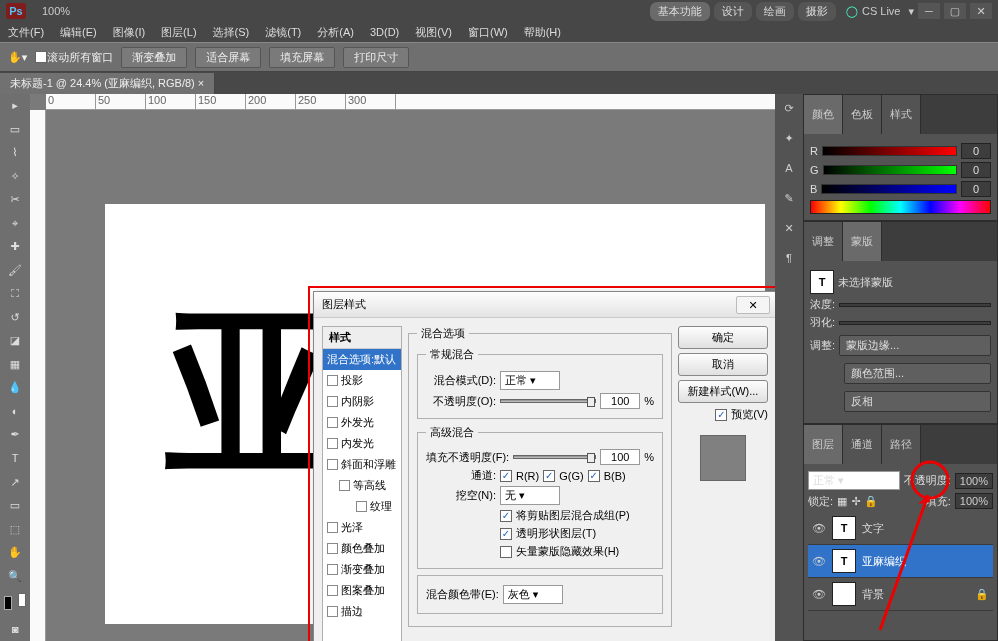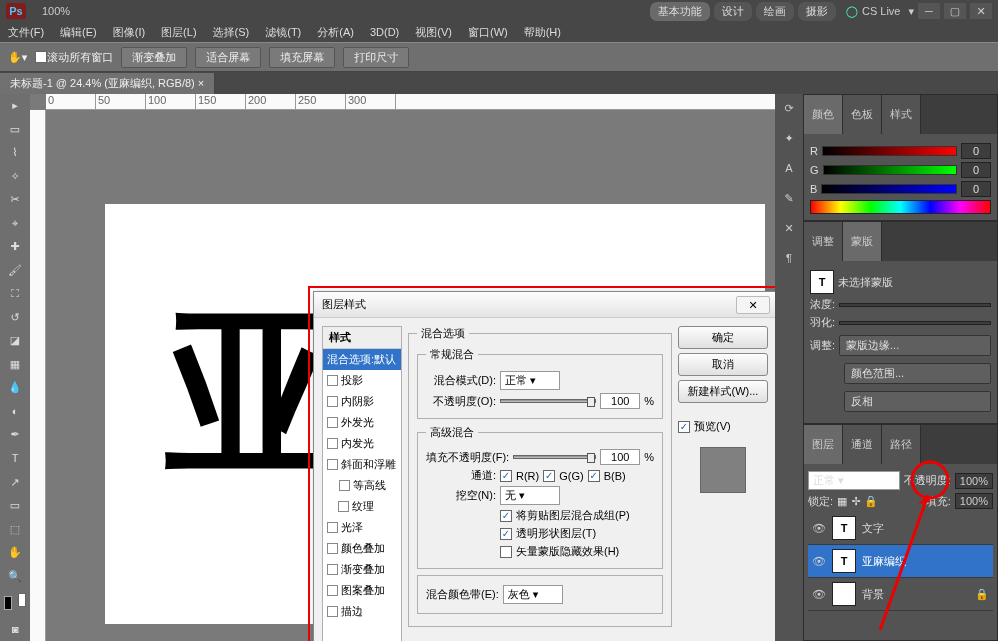--- a/index.html
+++ b/index.html
@@ -221,21 +221,21 @@
                 <span>内发光</span>
               </div>
           <div class="style-item">
                 <span class="mini-check"></span>
                 <span>斜面和浮雕</span>
               </div>
           <div class="style-item" style="padding-left:16px">
                 <span class="mini-check"></span>
                 <span>等高线</span>
               </div>
-          <div class="style-item" style="padding-left:15px">
+          <div class="style-item" style="padding-left:33px">
                 <span class="mini-check"></span>
                 <span>纹理</span>
               </div>
           <div class="style-item">
                 <span class="mini-check"></span>
                 <span>光泽</span>
               </div>
           <div class="style-item">
                 <span class="mini-check"></span>
                 <span>颜色叠加</span>
@@ -318,21 +318,21 @@
               </div>
 
             </fieldset>
           </fieldset>
         </div>
 
         <div class="dlg-btns">
           <div class="dlg-btn">确定</div>
           <div class="dlg-btn">取消</div>
           <div class="dlg-btn">新建样式(W)...</div>
-          <div class="row" style="margin-top:12px;justify-content:flex-start">
+          <div class="row" style="margin-top:0;justify-content:flex-end">
                 <span class="chk on"></span>
                 <span>预览(V)</span>
               </div>
           <div class="swatch-sq" style="margin-top:6px;align-self:center"></div>
         </div>
       </div>
     </div>
     </div>
   </div>
 

